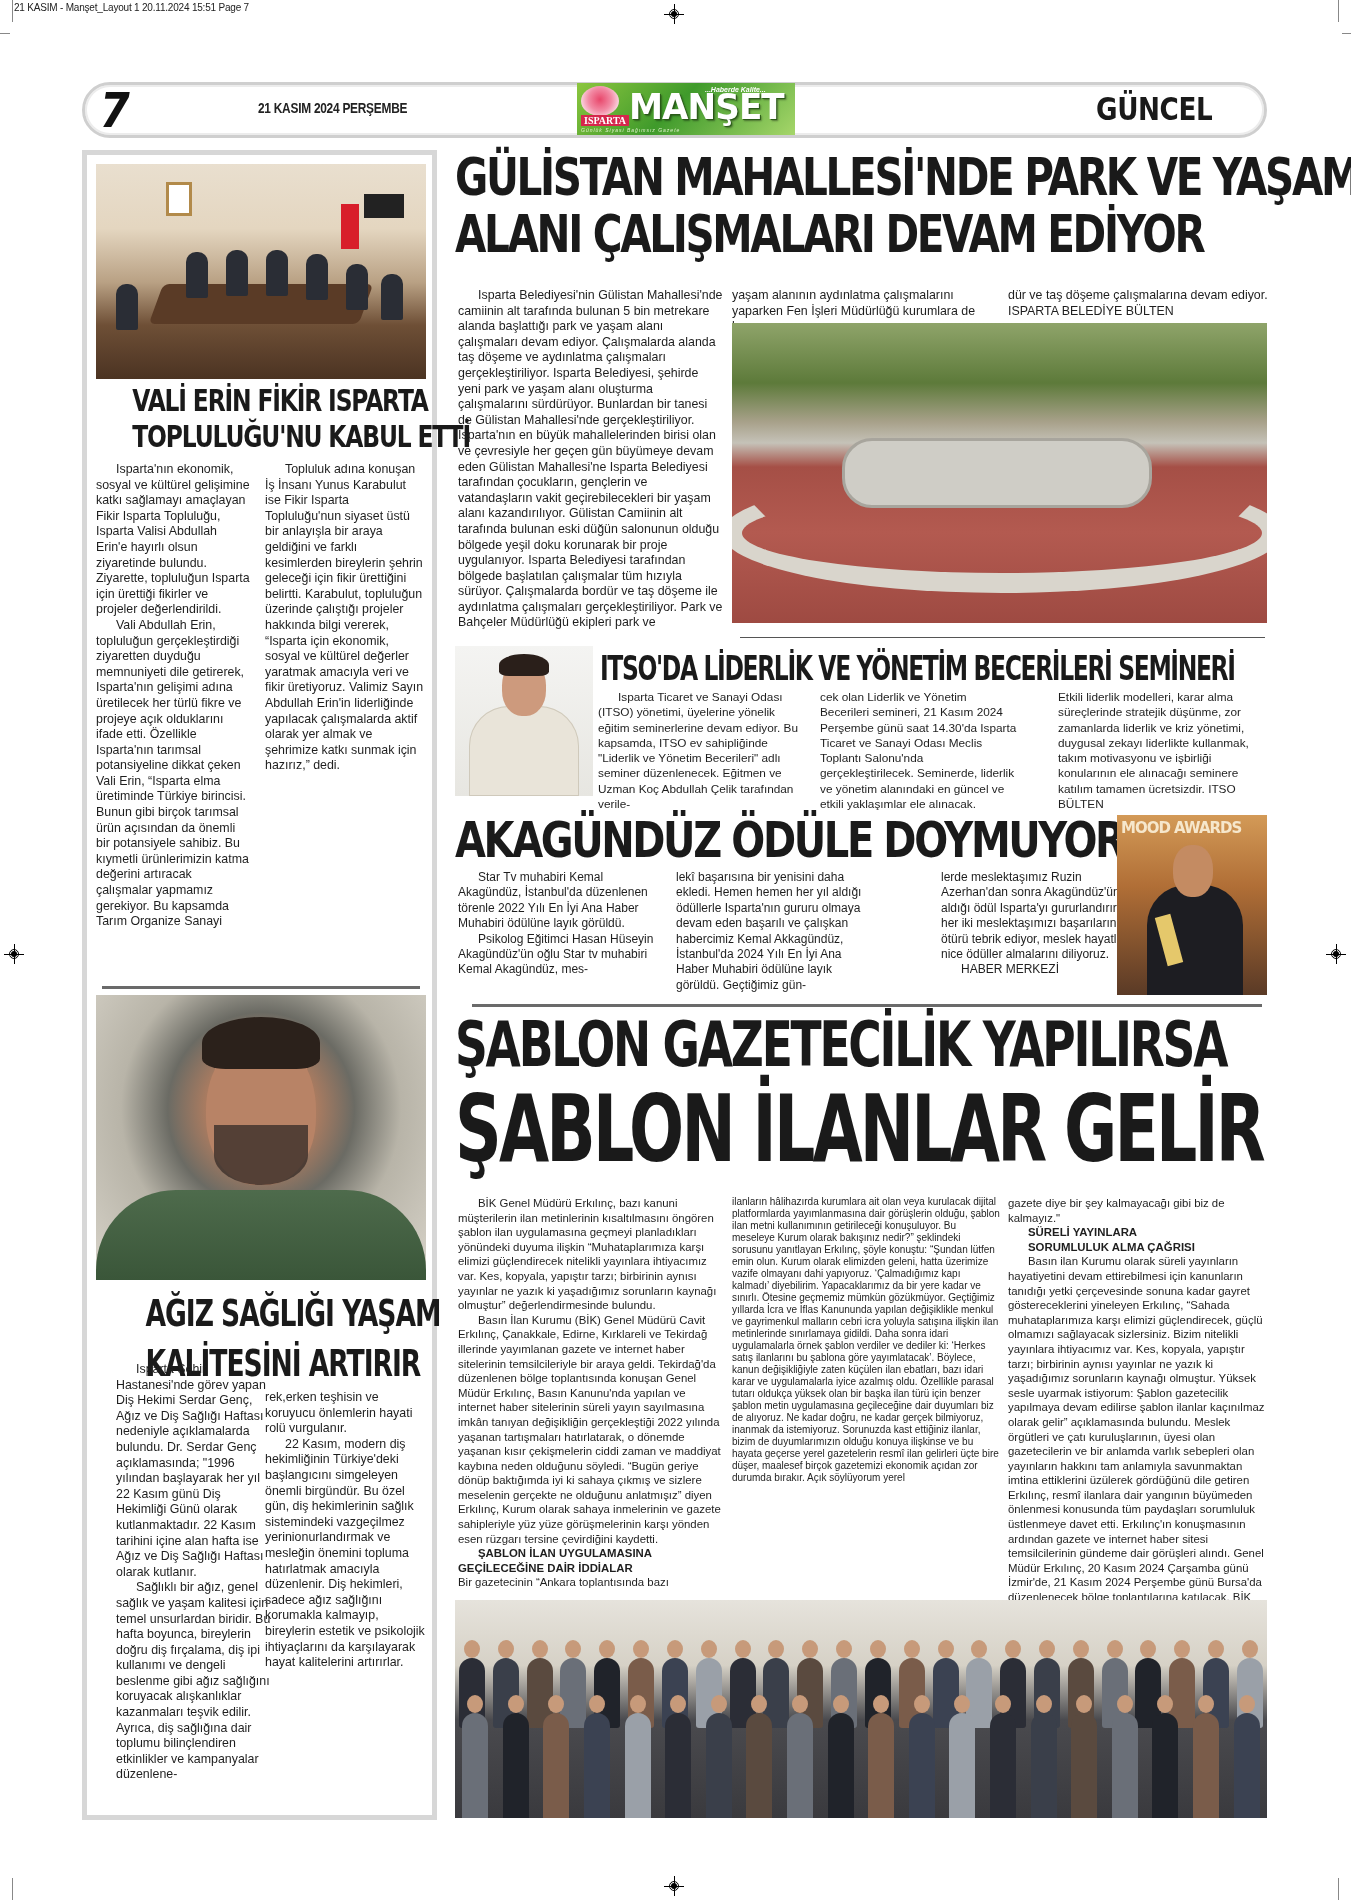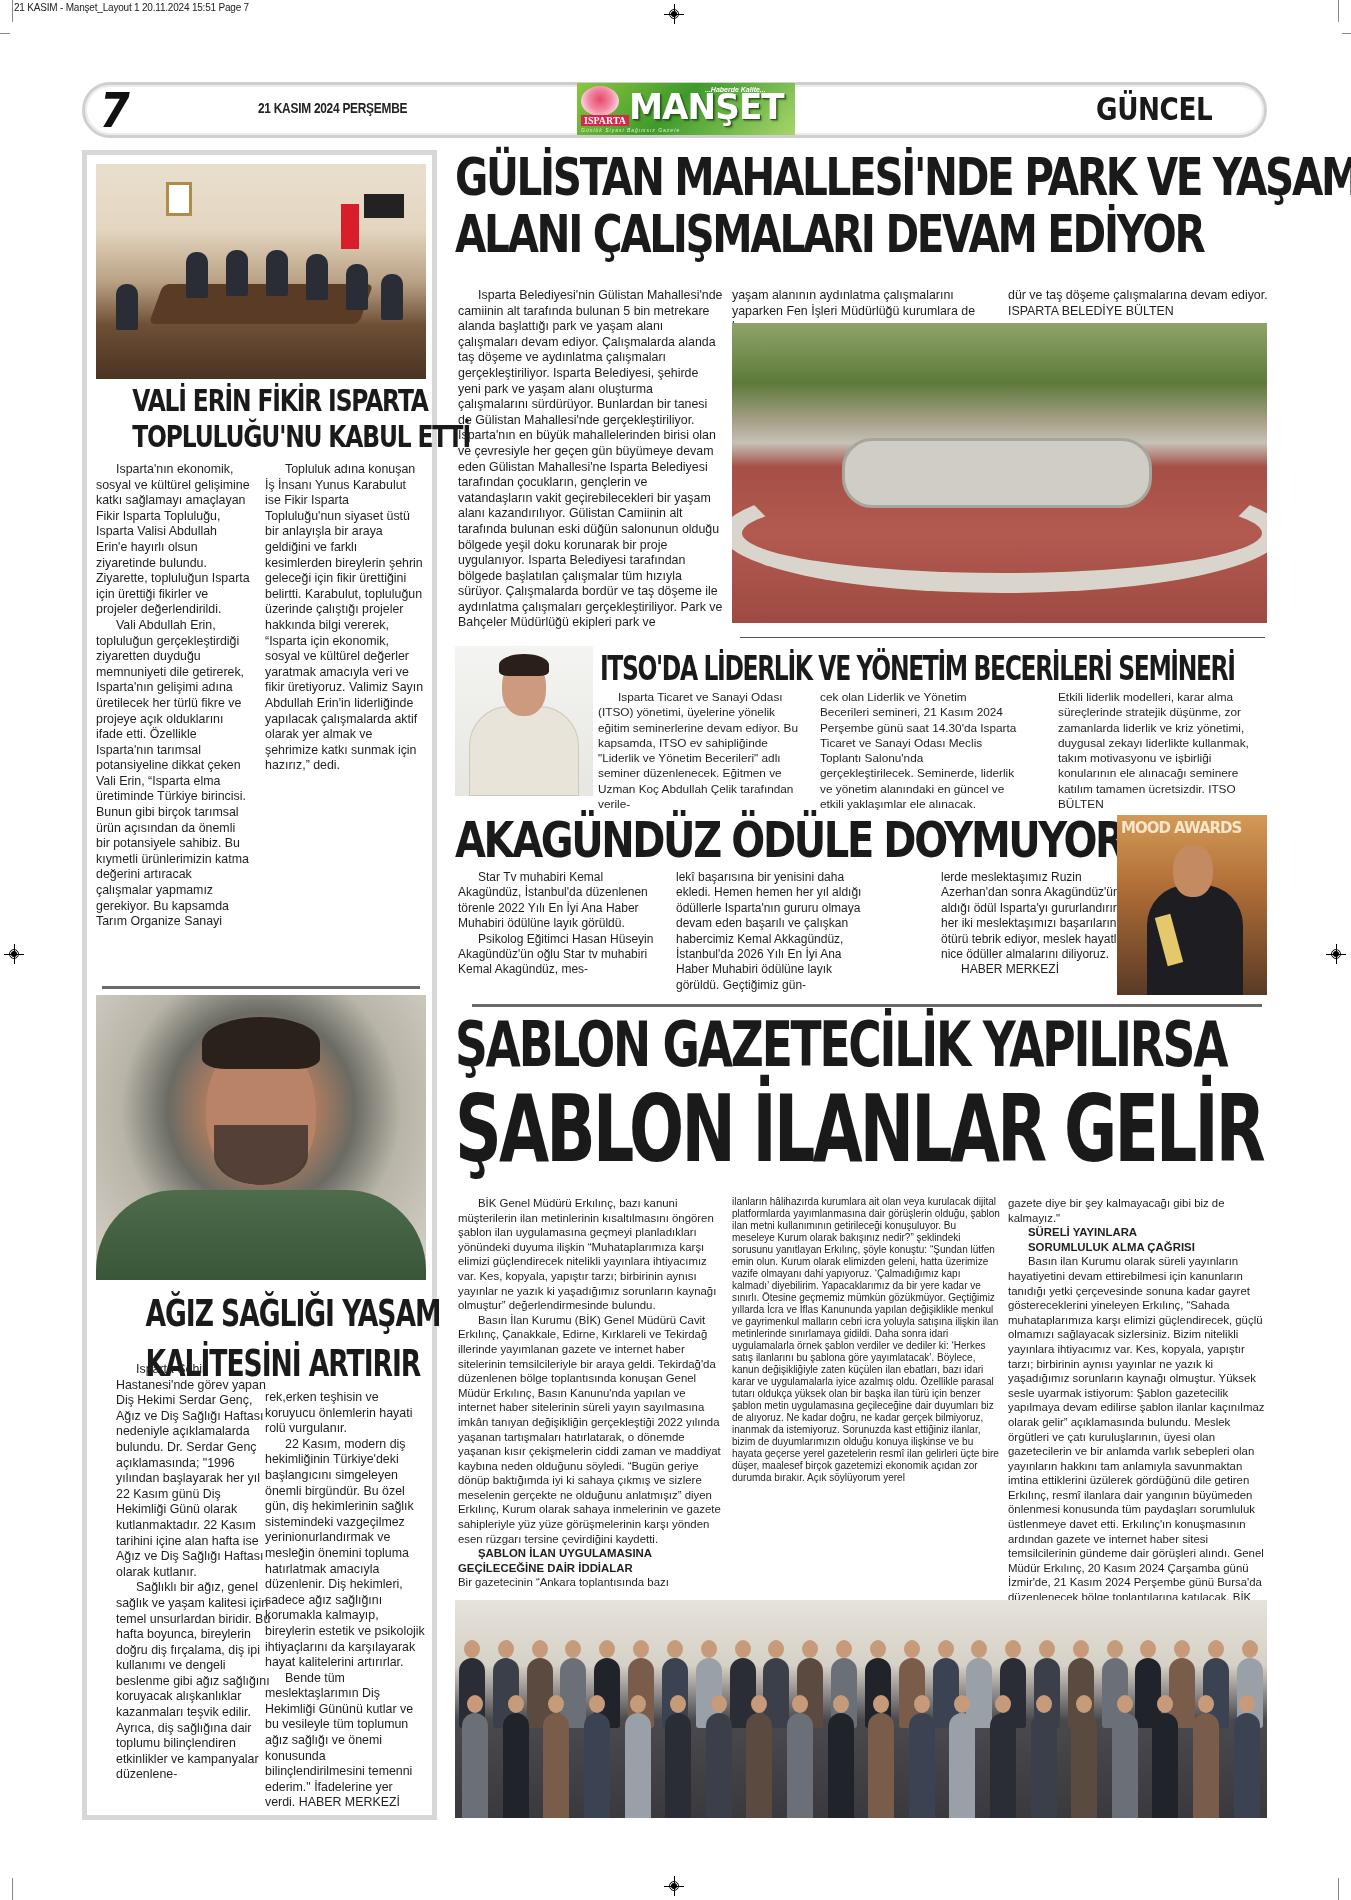--- a/index.html
+++ b/index.html
@@ -184,21 +184,20 @@
   <div style="transform:scaleX(0.7);transform-origin:center;">KALİTESİNİ ARTIRIR</div>
 </div>
 
 <div class="col body" style="left:96px;top:1362px;width:155px;margin-left:20px;">
   <p>Isparta Şehir Hastanesi'nde görev yapan Diş Hekimi Serdar Genç,  Ağız ve Diş Sağlığı Haftası nedeniyle açıklamalarda bulundu. Dr. Serdar Genç açıklamasında; "1996 yılından başlayarak her yıl 22 Kasım günü Diş Hekimliği Günü olarak kutlanmaktadır. 22 Kasım tarihini içine alan hafta ise Ağız ve Diş Sağlığı Haftası olarak kutlanır.</p>
   <p>Sağlıklı bir ağız, genel sağlık ve yaşam kalitesi için temel unsurlardan biridir. Bu hafta boyunca, bireylerin doğru diş fırçalama, diş ipi kullanımı ve dengeli beslenme gibi ağız sağlığını koruyacak alışkanlıklar kazanmaları teşvik edilir. Ayrıca, diş sağlığına dair toplumu bilinçlendiren etkinlikler ve kampanyalar düzenlene-</p>
 </div>
 <div class="col body" style="left:265px;top:1390px;width:160px;">
   <p class="noind">rek,erken teşhisin ve koruyucu önlemlerin hayati rolü vurgulanır.</p>
   <p>22 Kasım, modern diş hekimliğinin Türkiye'deki başlangıcını simgeleyen önemli birgündür. Bu özel gün, diş hekimlerinin sağlık sistemindeki vazgeçilmez yerinionurlandırmak ve mesleğin önemini topluma hatırlatmak amacıyla düzenlenir. Diş hekimleri, sadece ağız sağlığını korumakla kalmayıp, bireylerin estetik ve psikolojik ihtiyaçlarını da karşılayarak hayat kalitelerini artırırlar.</p>
-  <p>Bende tüm meslektaşlarımın Diş Hekimliği Gününü kutlar ve bu vesileyle tüm toplumun ağız sağlığı ve önemi konusunda bilinçlendirilmesini temenni ederim." İfadelerine yer verdi. HABER MERKEZİ</p>
 </div>
 
 <div class="abs headline mh1">GÜLİSTAN MAHALLESİ'NDE PARK VE YAŞAM</div>
 <div class="abs headline mh2">ALANI ÇALIŞMALARI DEVAM EDİYOR</div>
 
 <div class="col body" style="left:458px;top:288px;width:265px;">
   <p>Isparta Belediyesi'nin Gülistan Mahallesi'nde camiinin alt tarafında bulunan 5 bin metrekare alanda başlattığı park ve yaşam alanı çalışmaları devam ediyor. Çalışmalarda alanda taş döşeme ve aydınlatma çalışmaları gerçekleştiriliyor.  Isparta Belediyesi, şehirde yeni park ve yaşam alanı oluşturma çalışmalarını sürdürüyor. Bunlardan bir tanesi de Gülistan Mahallesi'nde gerçekleştiriliyor. Isparta'nın en büyük mahallelerinden birisi olan ve çevresiyle her geçen gün büyümeye devam eden Gülistan Mahallesi'ne Isparta Belediyesi tarafından çocukların, gençlerin ve vatandaşların vakit geçirebilecekleri bir yaşam alanı kazandırılıyor. Gülistan Camiinin alt tarafında bulunan eski düğün salonunun olduğu bölgede yeşil doku korunarak bir proje uygulanıyor. Isparta Belediyesi tarafından bölgede başlatılan çalışmalar tüm hızıyla sürüyor. Çalışmalarda bordür ve taş döşeme ile aydınlatma çalışmaları gerçekleştiriliyor. Park ve Bahçeler Müdürlüğü ekipleri park ve</p>
 </div>
 <div class="col body" style="left:732px;top:288px;width:258px;">
   <p class="noind">yaşam alanının aydınlatma çalışmalarını yaparken Fen İşleri Müdürlüğü kurumlara de bor-</p>
@@ -229,21 +228,21 @@
 <div class="col body" style="left:1058px;top:690px;width:210px;font-size:11.8px;line-height:15.3px;">
   <p class="noind">Etkili liderlik modelleri, karar alma süreçlerinde stratejik düşünme, zor zamanlarda liderlik ve kriz yönetimi, duygusal zekayı liderlikte kullanmak, takım motivasyonu ve işbirliği konularının ele alınacağı seminere katılım tamamen ücretsizdir. ITSO BÜLTEN</p>
 </div>
 
 <div class="abs headline" style="left:455px;top:812px;font-size:50px;line-height:56px;letter-spacing:-3px;transform:scaleX(0.8);">AKAGÜNDÜZ ÖDÜLE DOYMUYOR</div>
 <div class="col body" style="left:458px;top:870px;width:202px;font-size:12px;line-height:15.4px;">
   <p>Star Tv muhabiri  Kemal Akagündüz, İstanbul'da düzenlenen törenle 2022 Yılı En İyi Ana Haber Muhabiri ödülüne layık görüldü.</p>
   <p>Psikolog Eğitimci Hasan Hüseyin Akagündüz'ün oğlu Star tv muhabiri Kemal Akagündüz, mes-</p>
 </div>
 <div class="col body" style="left:676px;top:870px;width:200px;font-size:12px;line-height:15.4px;">
-  <p class="noind">lekî başarısına bir yenisini daha ekledi. Hemen hemen her yıl aldığı ödüllerle Isparta'nın gururu olmaya devam eden başarılı ve çalışkan habercimiz Kemal Akkagündüz, İstanbul'da 2026 Yılı En İyi Ana Haber Muhabiri ödülüne layık görüldü. Geçtiğimiz gün-</p>
+  <p class="noind">lekî başarısına bir yenisini daha ekledi. Hemen hemen her yıl aldığı ödüllerle Isparta'nın gururu olmaya devam eden başarılı ve çalışkan habercimiz Kemal Akkagündüz, İstanbul'da 2024 Yılı En İyi Ana Haber Muhabiri ödülüne layık görüldü. Geçtiğimiz gün-</p>
 </div>
 <div class="col body" style="left:897px;top:870px;width:210px;font-size:12px;line-height:15.4px;margin-left:44px;">
   <p class="noind">lerde meslektaşımız Ruzin Azerhan'dan sonra Akagündüz'ün aldığı ödül Isparta'yı gururlandırırken, her iki meslektaşımızı başarılarından ötürü tebrik ediyor, meslek hayatlarında nice ödüller almalarını diliyoruz.</p>
   <p>HABER MERKEZİ</p>
 </div>
 <div class="abs photo ph-award">
   <div class="txt">MOOD AWARDS</div>
   <div class="suit"></div>
     <div class="head"></div>
     <div class="trophy"></div>

